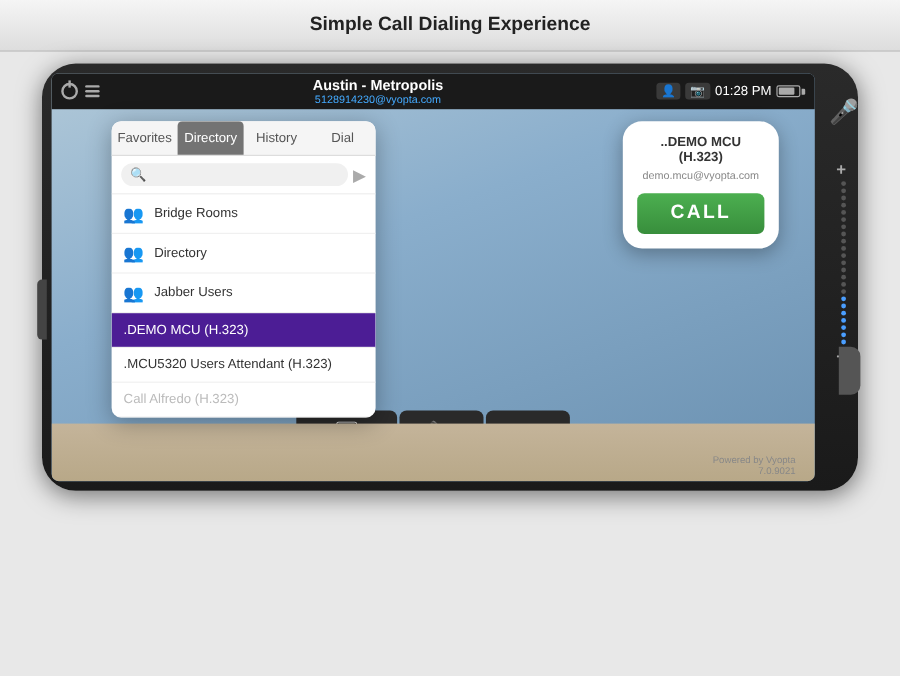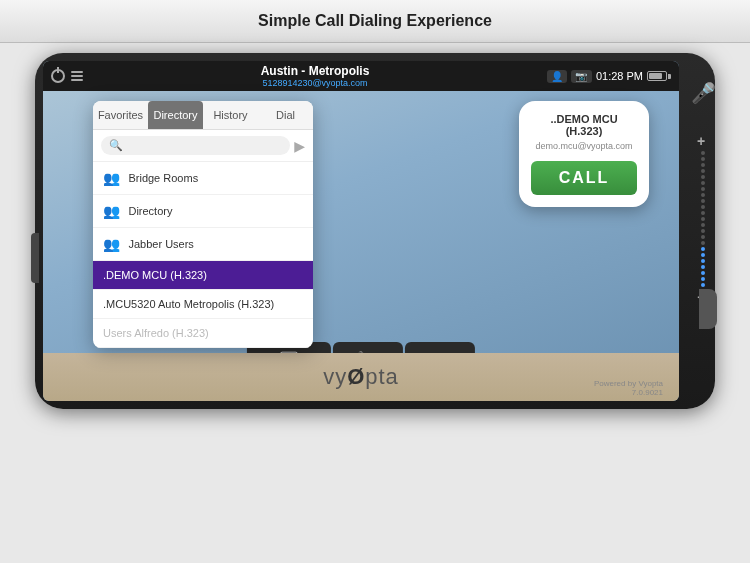--- a/index.html
+++ b/index.html
@@ -486,24 +486,24 @@
             <span>Directory</span>
           </div>
           <div class="dir-item">
             <span class="dir-icon">👥</span>
             <span>Jabber Users</span>
           </div>
           <div class="dir-item selected">
             <span>.DEMO MCU (H.323)</span>
           </div>
           <div class="dir-item">
-            <span>.MCU5320 Auto Metropolis (H.323)</span>
+            <span>.MCU5320 Users Attendant (H.323)</span>
           </div>
           <div class="dir-item grayed">
-            <span>Users Alfredo (H.323)</span>
+            <span>Call Alfredo (H.323)</span>
           </div>
         </div>
 
         <div class="call-card">
           <div class="call-name">..DEMO MCU (H.323)</div>
           <div class="call-email">demo.mcu@vyopta.com</div>
           <button class="call-button">CALL</button>
         </div>
 
         <div class="bottom-toolbar">
@@ -515,23 +515,20 @@
             <div class="toolbar-btn-icon call-icon">📞</div>
             <div class="toolbar-btn-label">Call</div>
           </div>
           <div class="toolbar-btn">
             <div class="toolbar-btn-icon" style="font-size:14px;font-weight:bold;color:#fff;">REC</div>
             <div class="toolbar-btn-label">Record</div>
           </div>
         </div>
 
         <div class="screen-footer-area">
-          <div class="vyopta-logo">
-            vy<span>Ø</span>pta
-          </div>
           <div class="powered-by">
             <div>Powered by Vyopta</div>
             <div>7.0.9021</div>
           </div>
         </div>
 
       </div>
     </div>
 
     <div class="device-right">

